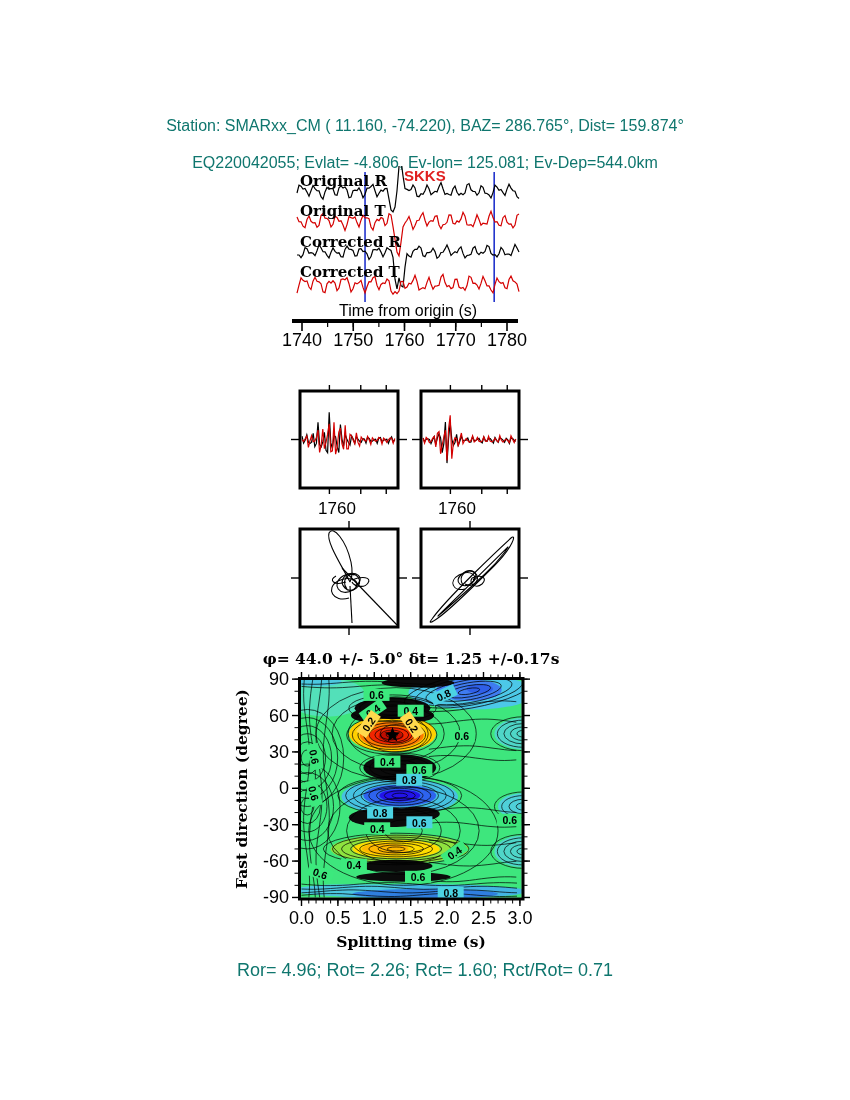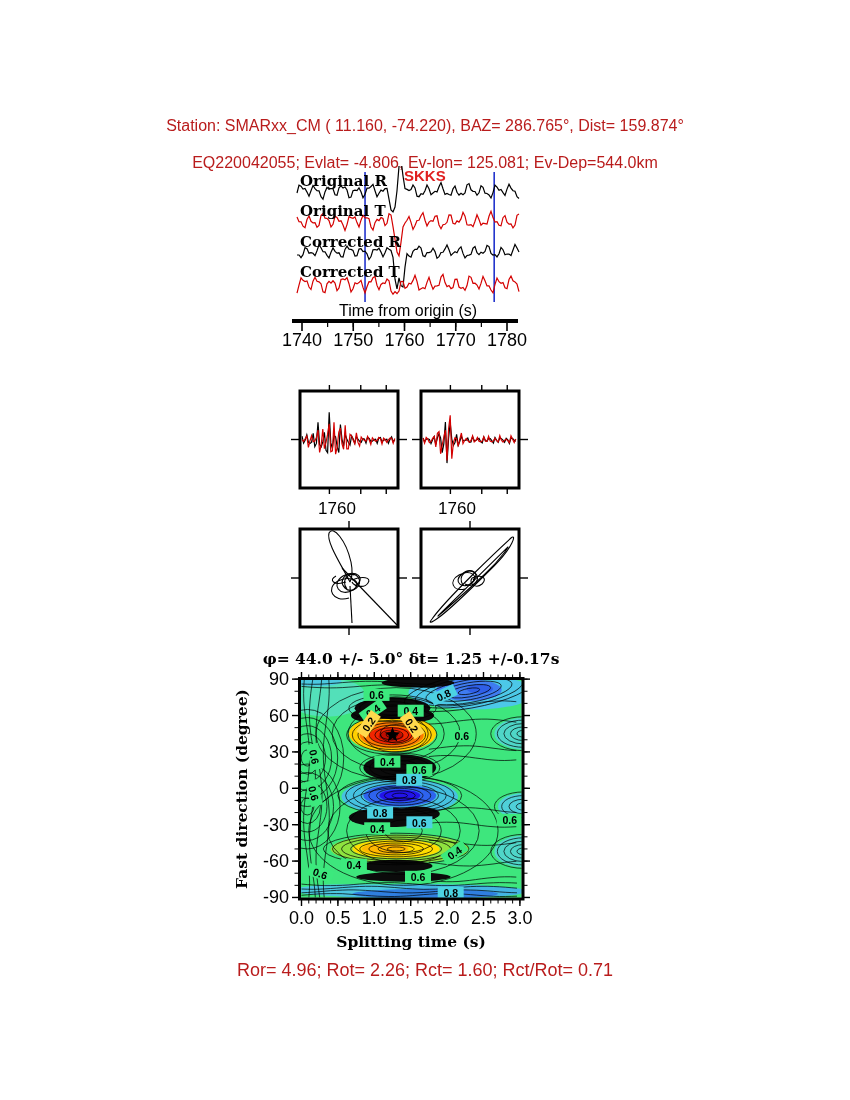--- a/index.html
+++ b/index.html
@@ -1,17 +1,17 @@
 <!DOCTYPE html>
 <html><head>
 <meta charset="utf-8">
 <style>
   html,body{margin:0;padding:0;background:#fff;}
   .page{position:relative;width:728px;height:1100px;background:#ffffff;overflow:hidden;
-        font-family:"Liberation Sans",sans-serif;color:#b91c1c;}
+        font-family:"Liberation Sans",sans-serif;color:#0f766e;}
   .hdr{position:absolute;left:0;width:850px;text-align:center;font-size:16px;
        font-family:"Liberation Sans",sans-serif;}
   #hdr1{top:117px;}
   #hdr2{top:146px;margin-top:8px;}
   #stats-line{position:absolute;top:960px;left:0;width:850px;text-align:center;font-size:18px;}
   svg{position:absolute;top:0;left:0;}
   text{font-family:"Liberation Sans",sans-serif;}
   .serifbold{font-family:"DejaVu Serif",serif;font-weight:bold;}
 </style>
 </head>

